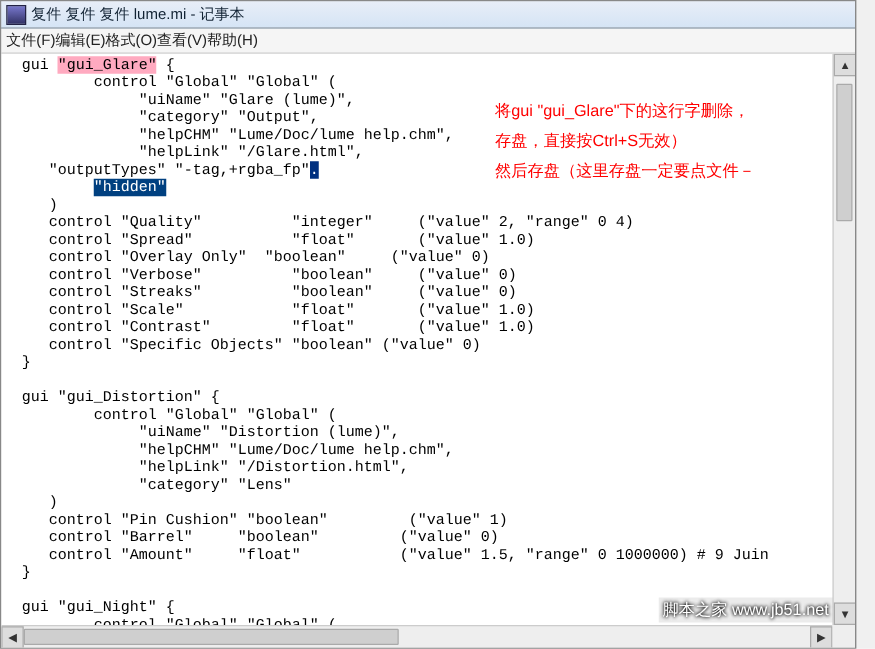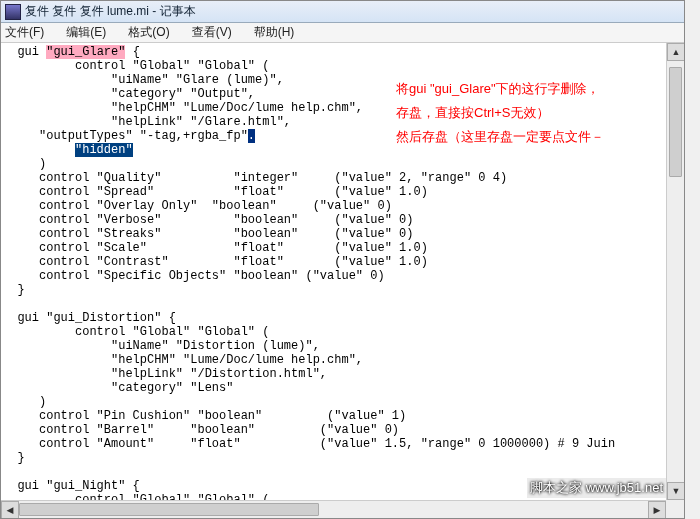--- a/index.html
+++ b/index.html
@@ -1,21 +1,21 @@
 <!DOCTYPE html>
 <html><head>
 <meta charset="utf-8">
 <style>
   * { margin: 0; padding: 0; box-sizing: border-box; }
   body { width: 700px; height: 519px; overflow: hidden; font-family: "SimSun", "宋体", sans-serif; background: #f0f0f0; position: relative; }
   .window { width: 685px; height: 519px; border: 1px solid #888; background: #a3a3a3; display: flex; flex-direction: column; }
   .titlebar { height: 22px; background: linear-gradient(#e8eef8, #d5e4f5); display: flex; align-items: center; padding: 0 4px; border-bottom: 1px solid #9ab; }
   .titlebar-icon { width: 16px; height: 16px; background: linear-gradient(#77c, #336); margin-right: 4px; border: 1px solid #224; }
   .titlebar-text { font-size: 12px; color: #123; }
-  .menubar { height: 20px; background: #f5f5f5; display: flex; align-items: center; padding: 0 4px; gap: 22px; font-size: 12px; color: #222; border-bottom: 1px solid #ccc; }
+  .menubar { height: 20px; background: #f5f5f5; display: flex; align-items: center; padding: 0 4px; gap: 0; font-size: 12px; color: #222; border-bottom: 1px solid #ccc; }
   .menu-item { cursor: default; }
   .content { flex: 1; position: relative; background: #fff; overflow: hidden; }
   .editor { position: absolute; left: 0; right: 18px; top: 0; bottom: 18px; font-family: "Courier New", monospace; font-size: 12px; line-height: 14px; padding: 2px; white-space: pre; color: #000; overflow: hidden; }
   .hl-pink { background: #ffaac0; }
   .hl-blue { background: #004080; color: #fff; }
   .sel-dot { background: #003080; color: #fff; }
   .annotation { position: absolute; left: 395px; top: 34px; width: 280px; color: #ff0000; font-family: "SimSun","宋体",sans-serif; font-size: 13px; line-height: 24px; }
   .vscroll { position: absolute; right: 0; top: 0; bottom: 18px; width: 18px; background: #eee; border-left: 1px solid #ccc; display: flex; flex-direction: column; }
   .hscroll { position: absolute; left: 0; right: 18px; bottom: 0; height: 18px; background: #eee; border-top: 1px solid #ccc; display: flex; }
   .sbtn { width: 18px; height: 18px; background: #ddd; border: 1px solid #aaa; display: flex; align-items: center; justify-content: center; font-size: 9px; color: #333; }

